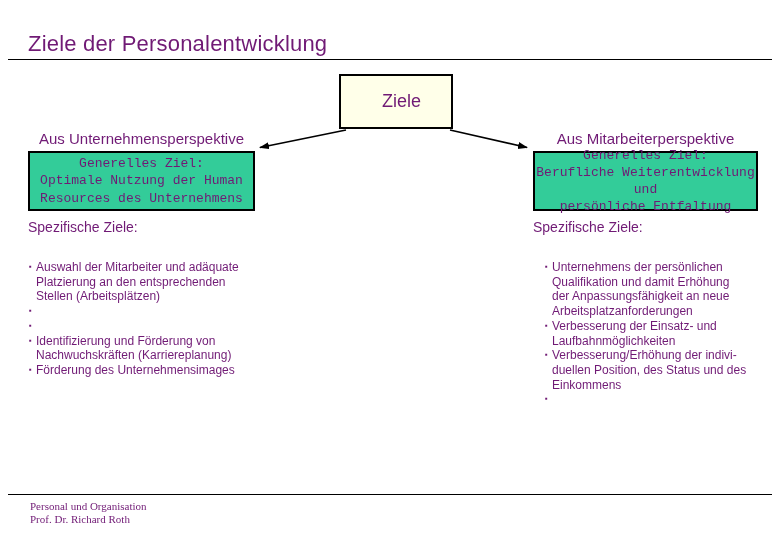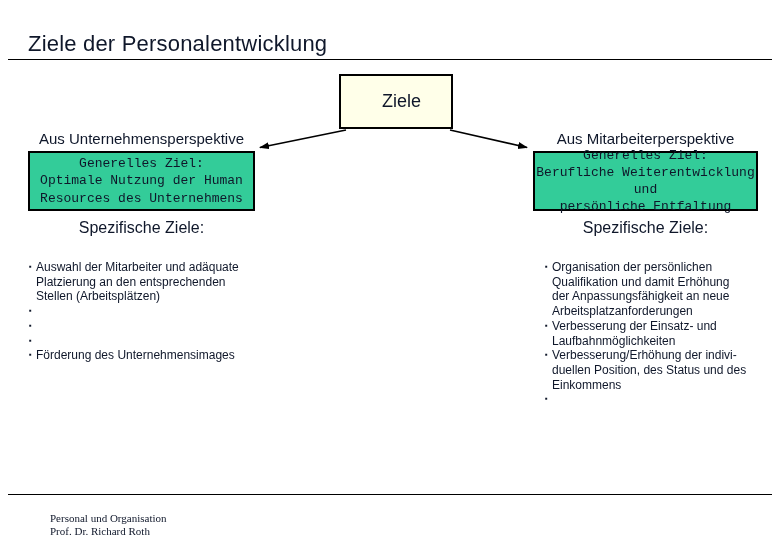--- a/index.html
+++ b/index.html
@@ -1,51 +1,51 @@
 <!DOCTYPE html>
 <html style="--goal-box-fill: #33CC99; --root-box-fill: #FFFFE9; --logo-blue: #2B3FA8; --logo-green: #A0CE3C; --logo-text: #1a1a1a;"><head>
 <meta charset="utf-8">
 <style>
   html,body{margin:0;padding:0;background:#fff;}
   .slide{
     position:relative;width:780px;height:540px;background:#fff;overflow:hidden;
-    font-family:"Liberation Sans","DejaVu Sans",sans-serif;color:#0f172a;
+    font-family:"Liberation Sans","DejaVu Sans",sans-serif;color:#701a75;
   }
   .page-title{position:absolute;left:28px;top:31px;font-size:22px;letter-spacing:0.2px;}
   .title-rule{position:absolute;left:8px;right:8px;top:59px;border-top:1.5px solid #000;}
   .logo{position:absolute;left:655px;top:4px;width:112px;height:52px;}
   .root-box{
     position:absolute;left:339px;top:74px;width:114px;height:55px;box-sizing:border-box;
     border:2px solid #000;background:var(--root-box-fill,#FFFFE9);
     display:flex;align-items:center;justify-content:center;font-size:18px;padding-left:11px;
   }
   .arrows{position:absolute;left:0;top:0;width:780px;height:540px;pointer-events:none;}
   .col-heading{position:absolute;top:130px;font-size:15px;text-align:center;}
   .col-heading.left{left:28px;width:227px;}
   .col-heading.right{left:533px;width:225px;}
   .goal-box{
     position:absolute;top:151px;height:60px;box-sizing:border-box;border:2.5px solid #000;
     background:var(--goal-box-fill,#33CC99);display:flex;align-items:center;justify-content:center;
     text-align:center;font-size:13px;line-height:1.32;white-space:pre-line;font-family:Liberation Mono, monospace;
   }
   .goal-box.left{left:28px;width:227px;}
   .goal-box.right{left:533px;width:225px;}
-  .spec-label{position:absolute;top:219px;font-size:16px;text-align:center;}
+  .spec-label{position:absolute;top:219px;font-size:14px;}
   .spec-label.left{left:28px;width:227px;}
   .spec-label.right{left:533px;width:225px;}
   .bullets{position:absolute;top:260px;font-size:12px;line-height:14.7px;}
   .bullets.left{left:29px;width:250px;}
   .bullets.right{left:545px;width:228px;}
   .bullet{display:flex;}
   .bullet .marker{flex:0 0 7px;font-size:8px;line-height:14.7px;}
   .bullet .btext{white-space:pre-line;}
   .footer-rule{position:absolute;left:8px;right:8px;top:494px;border-top:1px solid #000;}
   .footer{
-    position:absolute;left:30px;top:512px;
-    font-family:"Liberation Serif","DejaVu Serif",serif;font-size:11px;line-height:13px;margin-left:20px;
+    position:absolute;left:30px;top:500px;
+    font-family:"Liberation Serif","DejaVu Serif",serif;font-size:11px;line-height:13px;
   }
 </style>
 </head>
 <body>
 
 <div class="slide">
 
   <div class="page-title">Ziele der Personalentwicklung</div>
   <div class="title-rule"></div>
 
@@ -85,30 +85,32 @@
 Stellen (Arbeitsplätzen)</span>
       </div>
       <div class="bullet">
         <span class="marker">▪</span>
       </div>
       <div class="bullet">
         <span class="marker">▪</span>
       </div>
       <div class="bullet">
         <span class="marker">▪</span>
+        <span class="btext">Identifizierung und Förderung von
+Nachwuchskräften (Karriereplanung)</span>
       </div>
       <div class="bullet">
         <span class="marker">▪</span>
         <span class="btext">Förderung des Unternehmensimages</span>
       </div>
     </div>
   <div class="bullets right">
       <div class="bullet">
         <span class="marker">▪</span>
-        <span class="btext">Organisation der persönlichen
+        <span class="btext">Unternehmens der persönlichen
 Qualifikation und damit Erhöhung
 der Anpassungsfähigkeit an neue
 Arbeitsplatzanforderungen</span>
       </div>
       <div class="bullet">
         <span class="marker">▪</span>
         <span class="btext">Verbesserung der Einsatz- und
 Laufbahnmöglichkeiten</span>
       </div>
       <div class="bullet">

